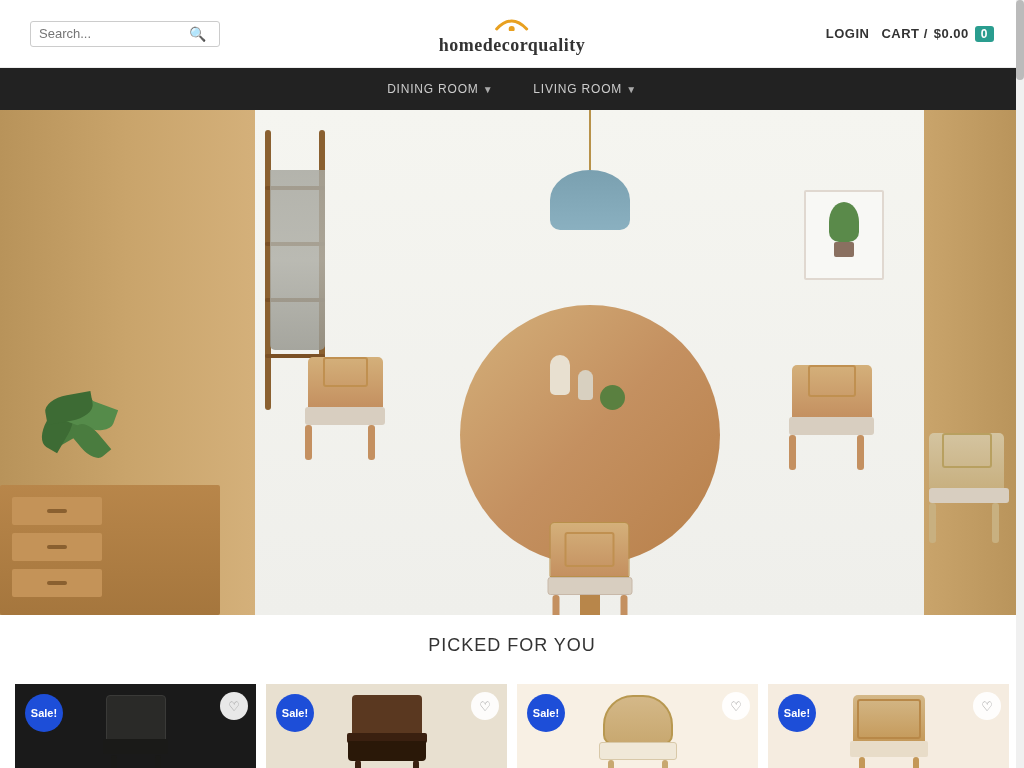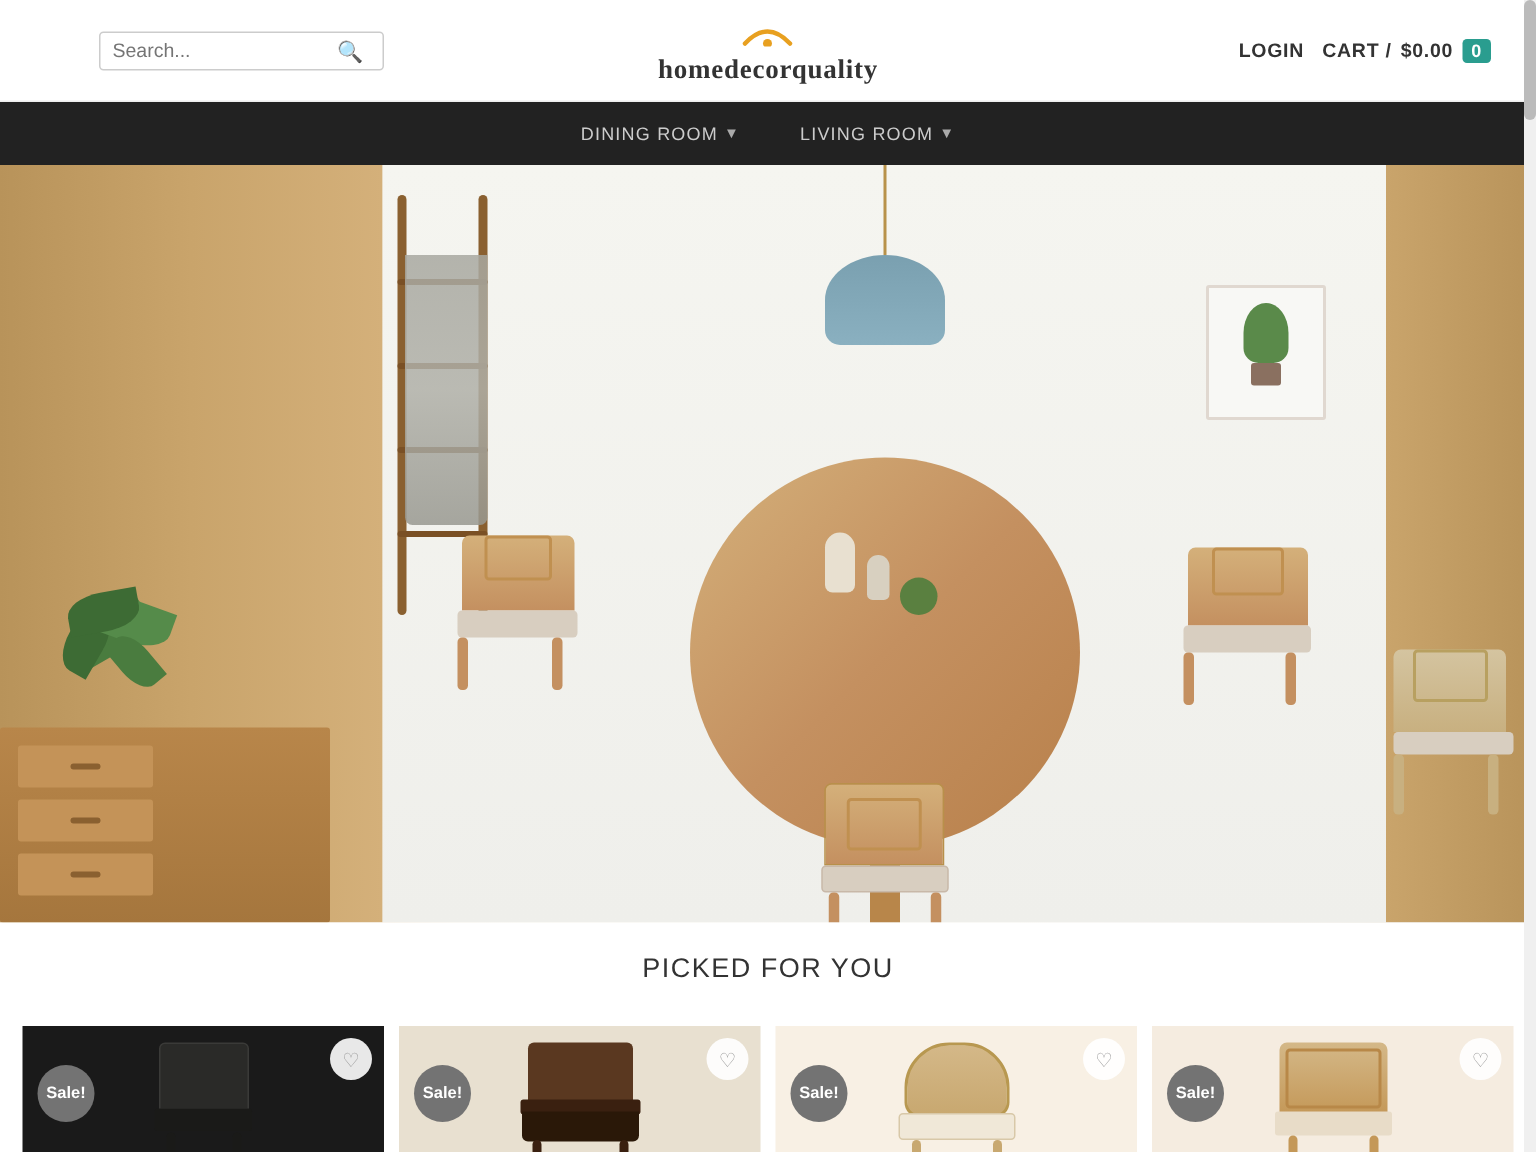--- a/index.html
+++ b/index.html
@@ -16,21 +16,20 @@
       height: 68px;
     }
 
     .search-form {
       display: flex;
       align-items: center;
       border: 1px solid #ccc;
       border-radius: 3px;
       padding: 4px 8px;
       width: 190px;
-      margin-left: 36px;
     }
 
     .search-input {
       border: none;
       outline: none;
       font-size: 13px;
       color: #999;
       width: 150px;
       background: transparent;
     }
@@ -365,23 +364,23 @@
     .product-card:nth-child(even) {
       background: #f5f5f5;
     }
 
     .product-card:nth-child(3) {
       background: #f8f0e4;
     }
 
     .sale-badge {
       position: absolute;
-      top: 26px;
+      top: 10px;
       left: 10px;
-      background: #737373;
+      background: #1d4ed8;
       color: #fff;
       border-radius: 50%;
       width: 38px;
       height: 38px;
       display: flex;
       align-items: center;
       justify-content: center;
       font-size: 11px;
       font-weight: bold;
       z-index: 2;

